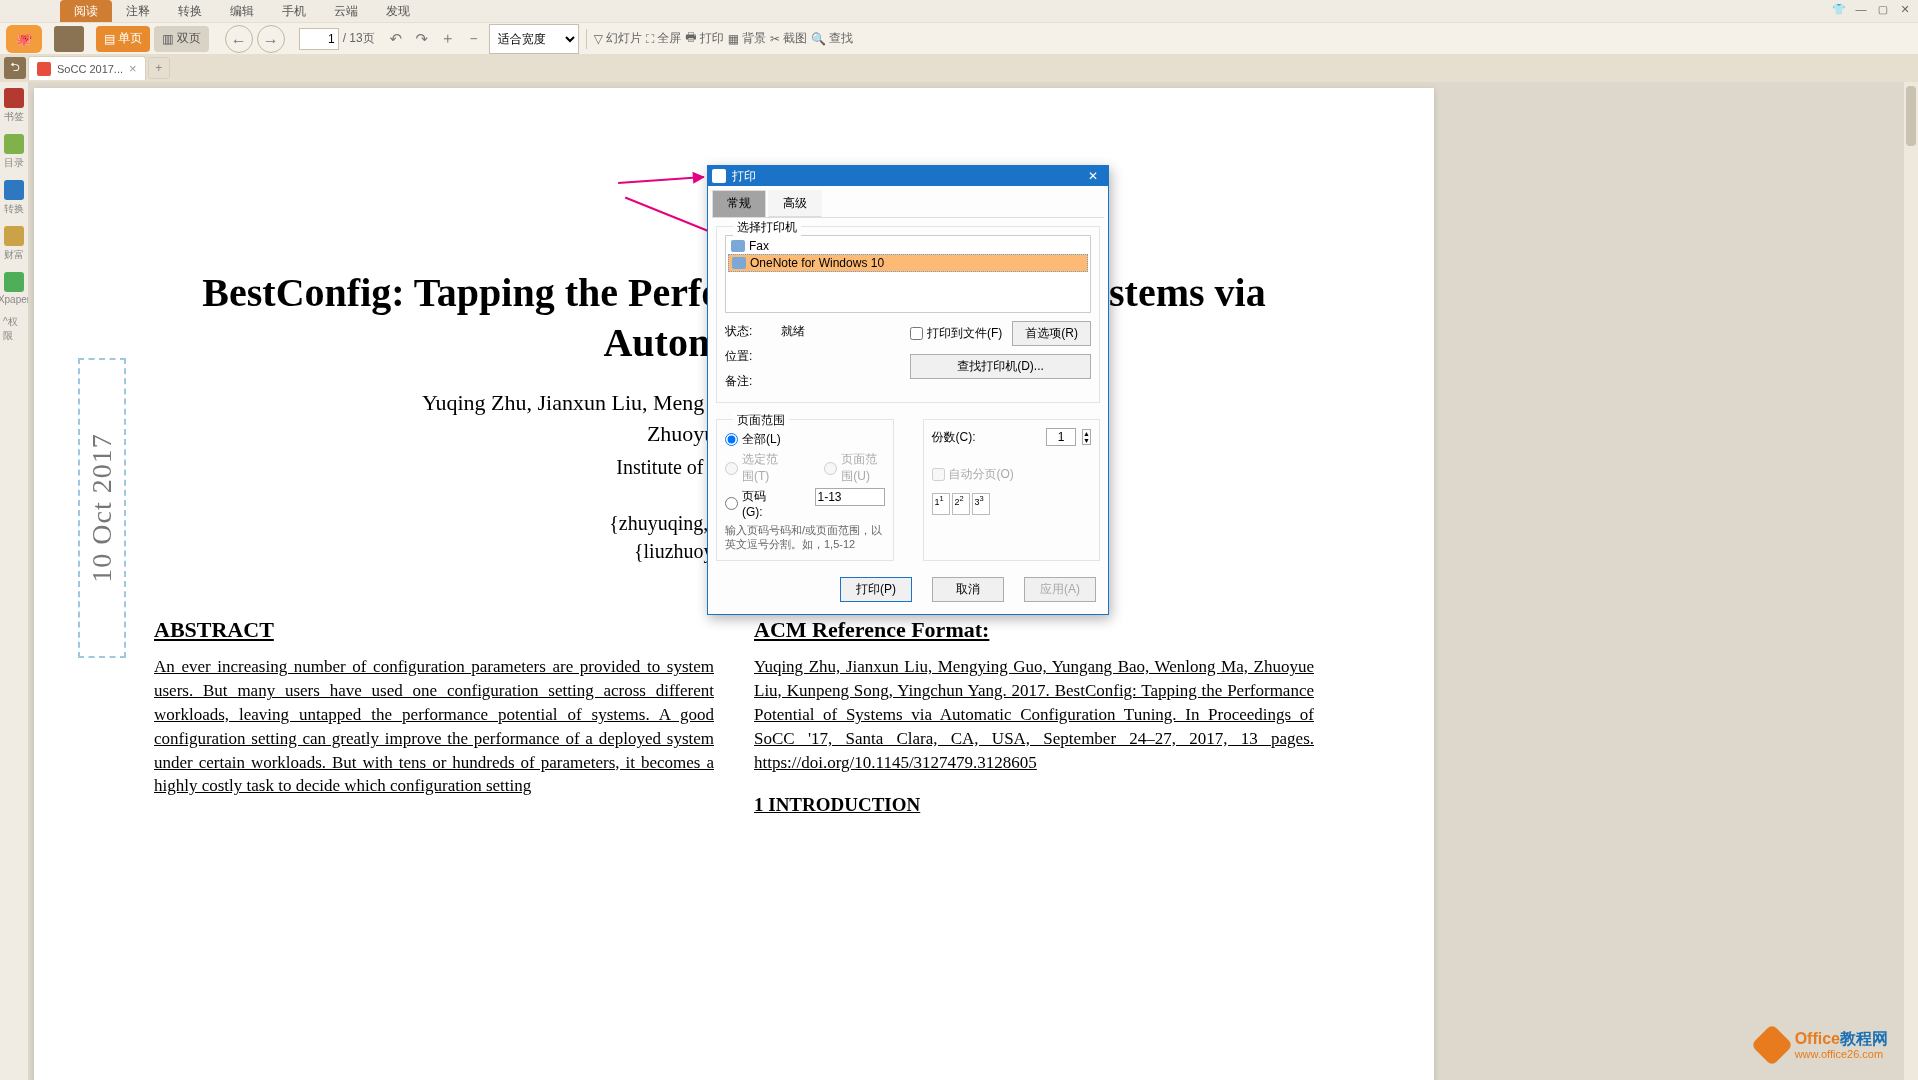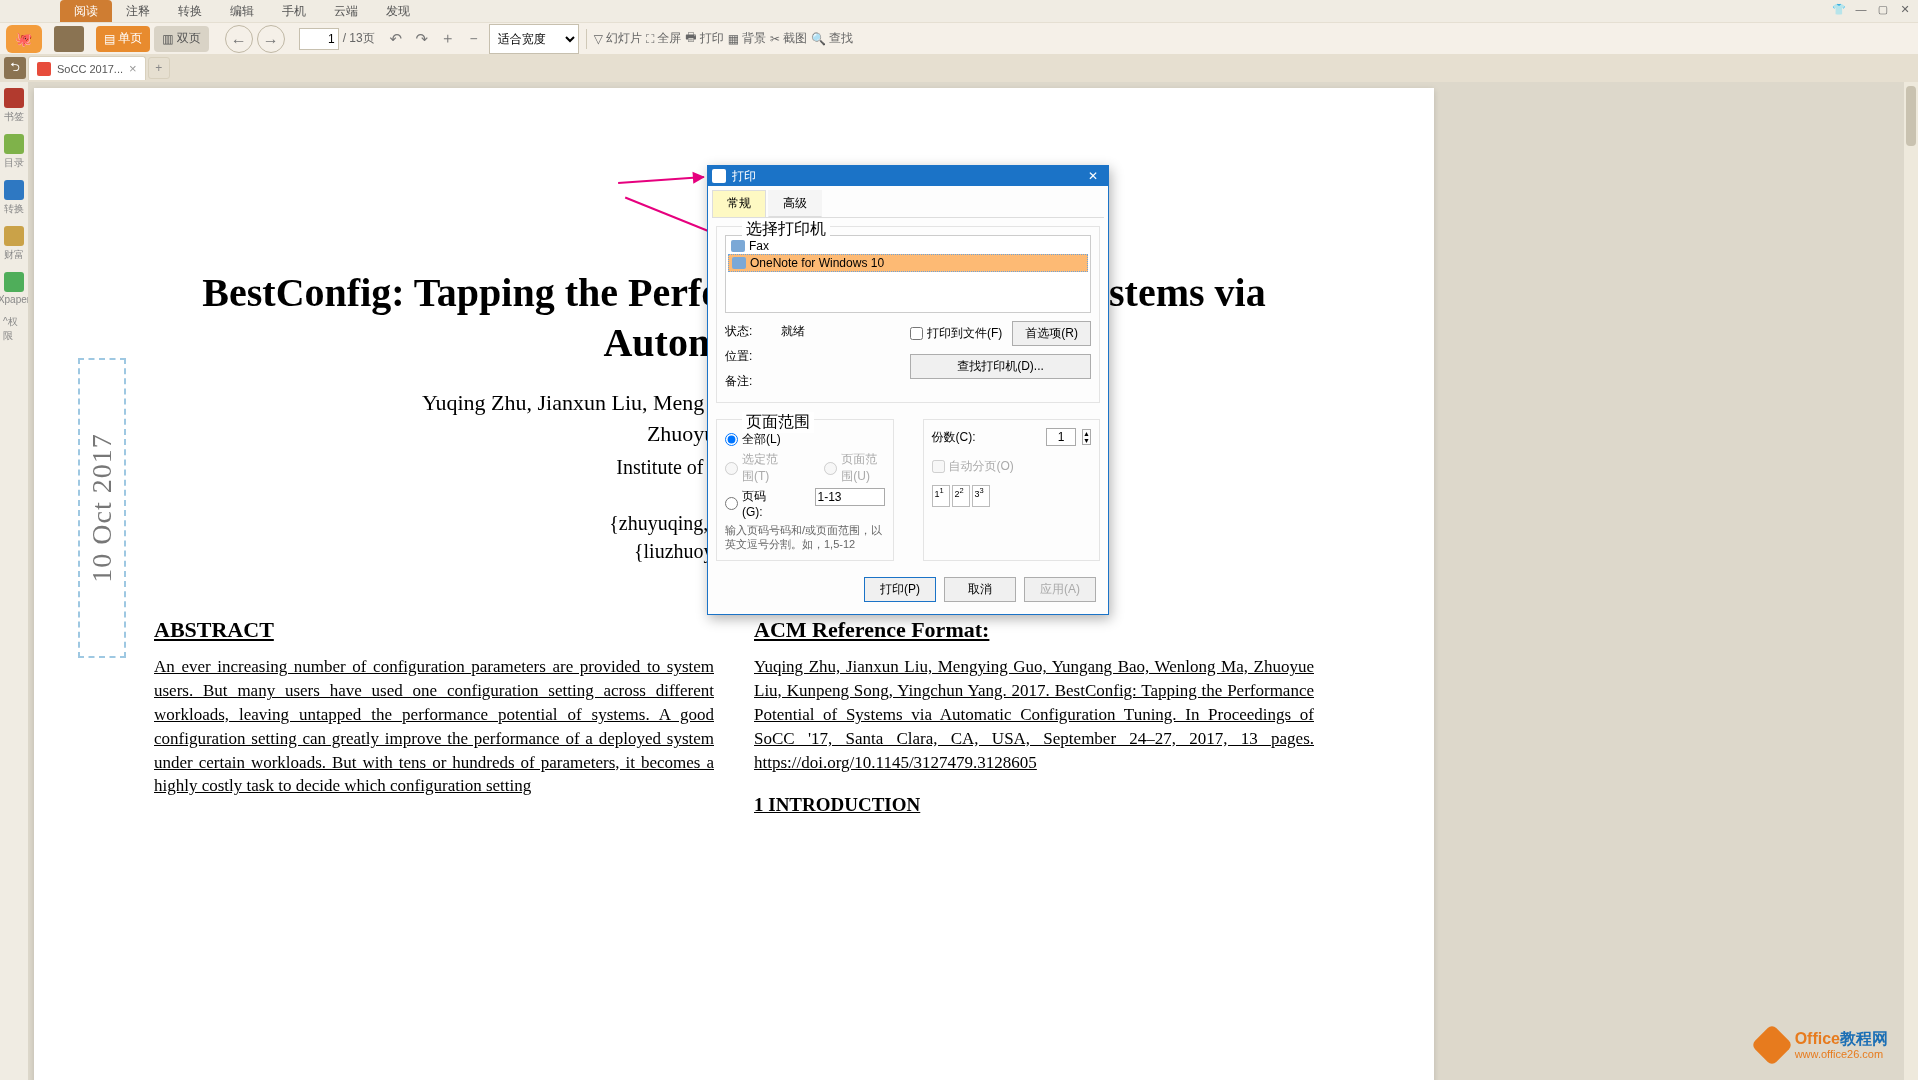--- a/index.html
+++ b/index.html
@@ -61,42 +61,42 @@
 .pinkarrow { position: absolute; background: #e6007e; height: 2px; }
 .pinkarrow::after { content: ''; position: absolute; right: -1px; top: -5px; border-left: 12px solid #e6007e; border-top: 6px solid transparent; border-bottom: 6px solid transparent; }
 
 
 .print-dialog { position: absolute; left: 707px; top: 165px; width: 402px; background: #fff; border: 1px solid #1b73c7; box-shadow: 2px 4px 12px rgba(0,0,0,0.3); font-family: "Microsoft YaHei", Tahoma, sans-serif; }
 .dlg-titlebar { background: #1b73c7; color: #fff; height: 20px; display: flex; align-items: center; padding: 0 4px; font-size: 12px; }
 .dlg-titlebar .pico { width: 14px; height: 14px; background: #fff; border-radius: 2px; margin-right: 6px; display: inline-block; }
 .dlg-close { margin-left: auto; width: 22px; text-align: center; cursor: pointer; }
 .dlg-body { background: #fdfdfd; padding: 4px; }
 .dlg-tabs { display: flex; border-bottom: 1px solid #ddd; }
-.dlg-tab { padding: 4px 14px; font-size: 12px; border: 1px solid #ddd; border-bottom: none; background: #fef9c3; margin-right: 2px; cursor: pointer; }
+.dlg-tab { padding: 4px 14px; font-size: 12px; border: 1px solid #ddd; border-bottom: none; background: #a3a3a3; margin-right: 2px; cursor: pointer; }
 .dlg-tab:not(.active){ background: #f5f5f5; border-color: transparent; border-bottom: 1px solid #ddd; }
 .group { border: 1px solid #e4e4e4; margin: 8px 4px; padding: 8px; position: relative; font-size: 12px; }
-.group-title { position: absolute; top: -8px; left: 25px; background: #fff; padding: 0 4px; font-size: 16px; }
+.group-title { position: absolute; top: -8px; left: 16px; background: #fff; padding: 0 4px; font-size: 12px; }
 .printer-list { border: 1px solid #ccc; height: 78px; background: #fff; padding: 2px; }
 .printer-item { display: flex; align-items: center; gap: 4px; padding: 1px 3px; font-size: 12px; }
 .printer-item .pi { width: 14px; height: 12px; background: #7ba8d6; border-radius: 2px; display: inline-block; }
 .printer-item.sel { background: #fdba74; border: 1px dotted #6aa3de; }
 .status-row { display: flex; font-size: 12px; margin-top: 8px; gap: 10px; }
 .status-row .lab { width: 46px; }
 .win-btn { border: 1px solid #adadad; background: #f0f0f0; padding: 3px 12px; font-size: 12px; cursor: pointer; min-width: 72px; }
 .chk { display: flex; align-items: center; gap: 4px; font-size: 12px; }
 .chk input { width: 13px; height: 13px; }
 .pagerange-row { display: flex; gap: 40px; margin: 3px 0; font-size: 12px; }
 .pagerange-row label { display: flex; align-items: center; gap: 4px; }
 .page-inputbox { width: 70px; height: 18px; border: 1px solid #aaa; font-size: 12px; padding: 0 2px; }
 .hint { font-size: 11px; color: #666; margin-top: 4px; line-height: 1.3; }
 .copies-box { display: flex; align-items: center; gap: 6px; }
 .spin { width: 30px; height: 18px; border: 1px solid #aaa; font-size: 12px; text-align: center; }
 .collate-pic { display: flex; gap: 2px; margin-top: 10px; }
 .collate-pic .sheet { width: 18px; height: 22px; border: 1px solid #bbb; background: #fff; position: relative; font-size: 9px; padding-left: 2px; }
-.dlg-footer { display: flex; justify-content: flex-end; gap: 8px; padding: 8px; }
+.dlg-footer { display: flex; justify-content: flex-end; gap: 20px; padding: 8px; }
 .dlg-footer .win-btn.primary { border: 1px solid #1b73c7; }
 .dlg-footer .win-btn.disabled { color: #aaa; }
 .two-col { display: flex; gap: 21px; }
 .two-col > div { flex: 1; }
 
 
 .watermark { position: absolute; right: 30px; bottom: 20px; display: flex; align-items: center; gap: 8px; }
 .wm-ico { width: 30px; height: 30px; background: #e77b1e; border-radius: 6px; transform: rotate(45deg); }
 .wm-txt { line-height: 1.1; }
 .wm-txt .l1 { color: #1b6fb5; font-weight: 700; font-size: 16px; }
@@ -318,21 +318,21 @@
       <div class="group" style="border-top:1px solid #e4e4e4;">
         <div class="copies-box">
           <span>份数(C):</span>
           <div style="flex:1"></div>
           <input class="spin" value="1" style="">
           <div style="display:flex;flex-direction:column;font-size:7px;line-height:7px;border:1px solid #aaa;">
               <span>▲</span>
               <span>▼</span>
             </div>
         </div>
-        <label class="chk" style="margin-top:12px;color:#aaa">
+        <label class="chk" style="margin-top:20px;color:#aaa">
             <input type="checkbox" disabled="" style="">
             <span>自动分页(O)</span>
           </label>
         <div class="collate-pic">
           <div class="sheet">1<sup>1</sup></div>
             <div class="sheet">2<sup>2</sup></div>
             <div class="sheet">3<sup>3</sup></div>
         </div>
       </div>
     </div>

